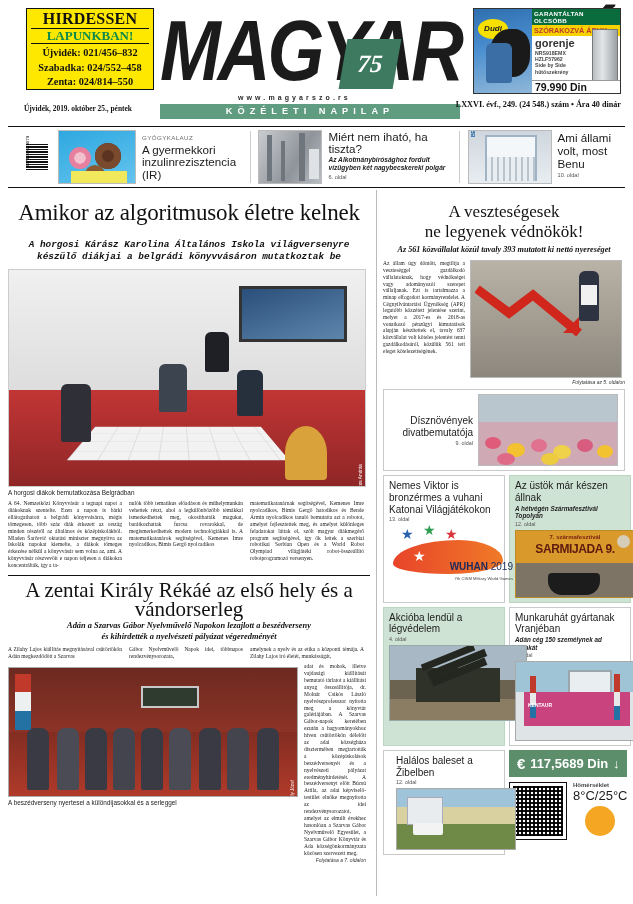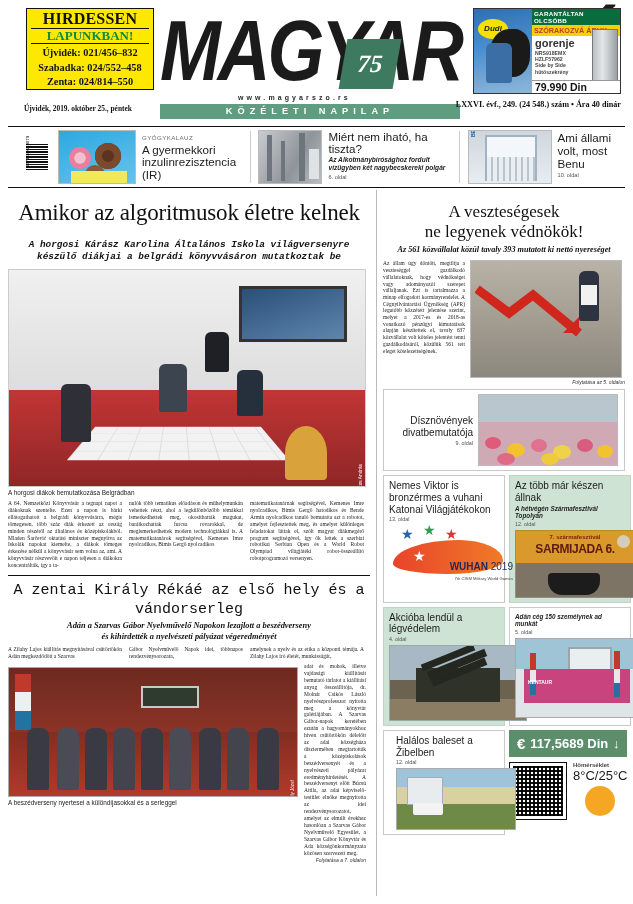--- a/index.html
+++ b/index.html
@@ -214,22 +214,22 @@
   .threecol { display: flex; gap: 7px; margin-top: 4px; }
   .threecol .c { width: 114px; }
   .bodytext {
     font-family: "Liberation Serif", serif;
     font-size: 5.5px; line-height: 6.9px; text-align: justify; color: #1b1b1b;
   }
 
   .hr-thick { border-top: 1.5px solid #111; margin-top: 6px; }
 
   .sub-head {
-    font-family: Liberation Mono, monospace;
-    font-size: 15px; color: #111; text-align: center; line-height: 19px; margin-top: 5px;
+    font-family: Liberation Serif, serif;
+    font-size: 21px; color: #111; text-align: center; line-height: 19px; margin-top: 5px;
   }
   .sub-deck {
     font-family: "Liberation Serif", serif;
     font-style: italic; font-weight: bold; font-size: 8.4px; color: #111;
     text-align: center; line-height: 10.6px; margin-top: 2px; padding: 0 16px;
   }
   .sub-photo {
     margin-top: 4px; width: 290px; height: 130px; position: relative; overflow: hidden;
     background: linear-gradient(180deg,#5b2018 0%,#7a2a20 40%,#b03a2a 100%); border:1px solid #aaa;
   }
@@ -559,45 +559,46 @@
             <div class="st" style="left:24px;top:26px;color:#fff">★</div>
             <div class="wtxt">
               <span>WUHAN</span>
               <span style="font-weight:normal">2019</span>
             </div>
             <div class="wsub">7th CISM Military World Games</div>
           </div>
         </div>
 
         <div class="tbox green" style="width:122px;">
-          <div class="tb-head">Az több már készen állnak</div>
+          <div class="tb-head">Az üstök már készen állnak</div>
           <div class="tb-sub">A hétvégén Szármafesztivál Topolyán</div>
           <div class="tb-page">12. oldal</div>
           <div class="sarmijada" style="margin-top:3px">
             <div class="t1">7. szármafesztivál</div>
-            <div class="t2">SARMIJADA 6.</div>
+            <div class="t2">SARMIJADA 9.</div>
             <div class="badge"></div>
             <div class="pot"></div>
           </div>
         </div>
       </div>
 
       <div style="display:flex; gap:4px; margin-top:4px;">
         <div class="tbox green" style="width:122px;">
           <div class="tb-head">Akcióba lendül a légvédelem</div>
           <div class="tb-page">4. oldal</div>
           <div class="missile" style="margin-top:3px">
             <div class="veh"></div>
             <i class="tube" style="left:36px;top:14px;width:62px;height:8px"></i>
             <i class="tube" style="left:40px;top:22px;width:58px;height:8px"></i>
             <i class="tube" style="left:30px;top:8px;width:56px;height:7px"></i>
           </div>
         </div>
 
         <div class="tbox" style="width:122px;">
+          <div class="tb-head">Munkaruhát gyártanak Vranjéban</div>
           <div class="tb-sub">Adán cég 150 személynek ad munkát</div>
           <div class="tb-page">5. oldal</div>
           <div class="truck" style="margin-top:3px">
             <div class="win"></div>
             <div class="body"></div>
             <div class="t1"></div>
               <div class="t2"></div>
             <div class="lbl">KENTAUR</div>
           </div>
         </div>

